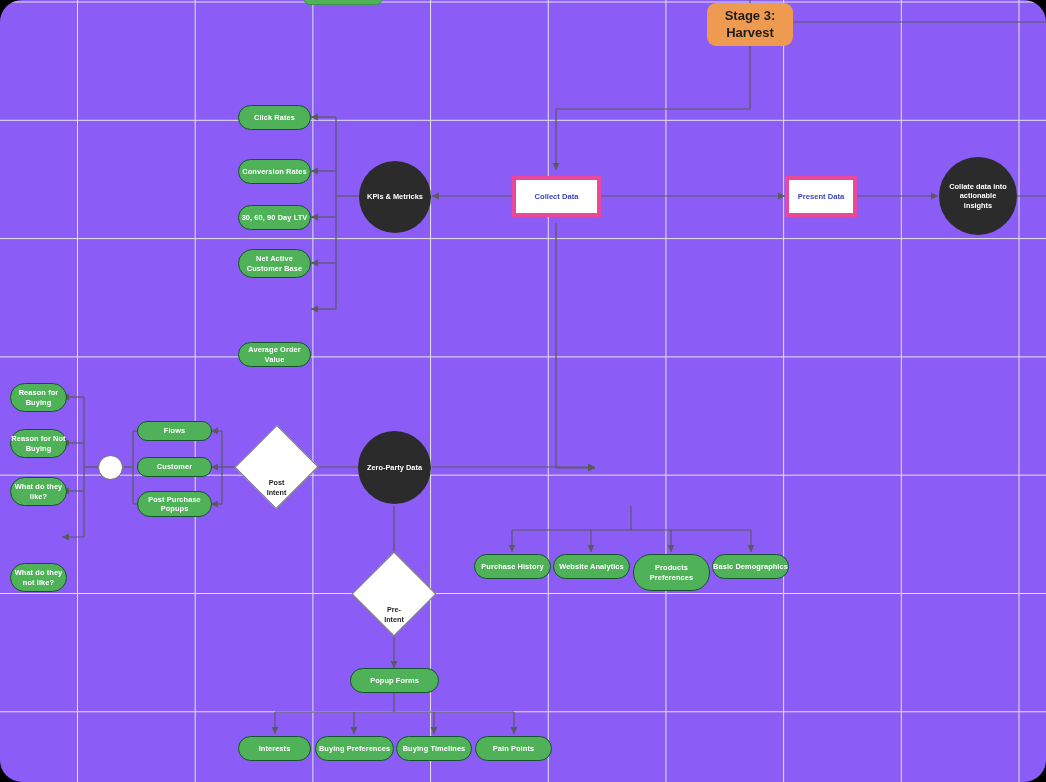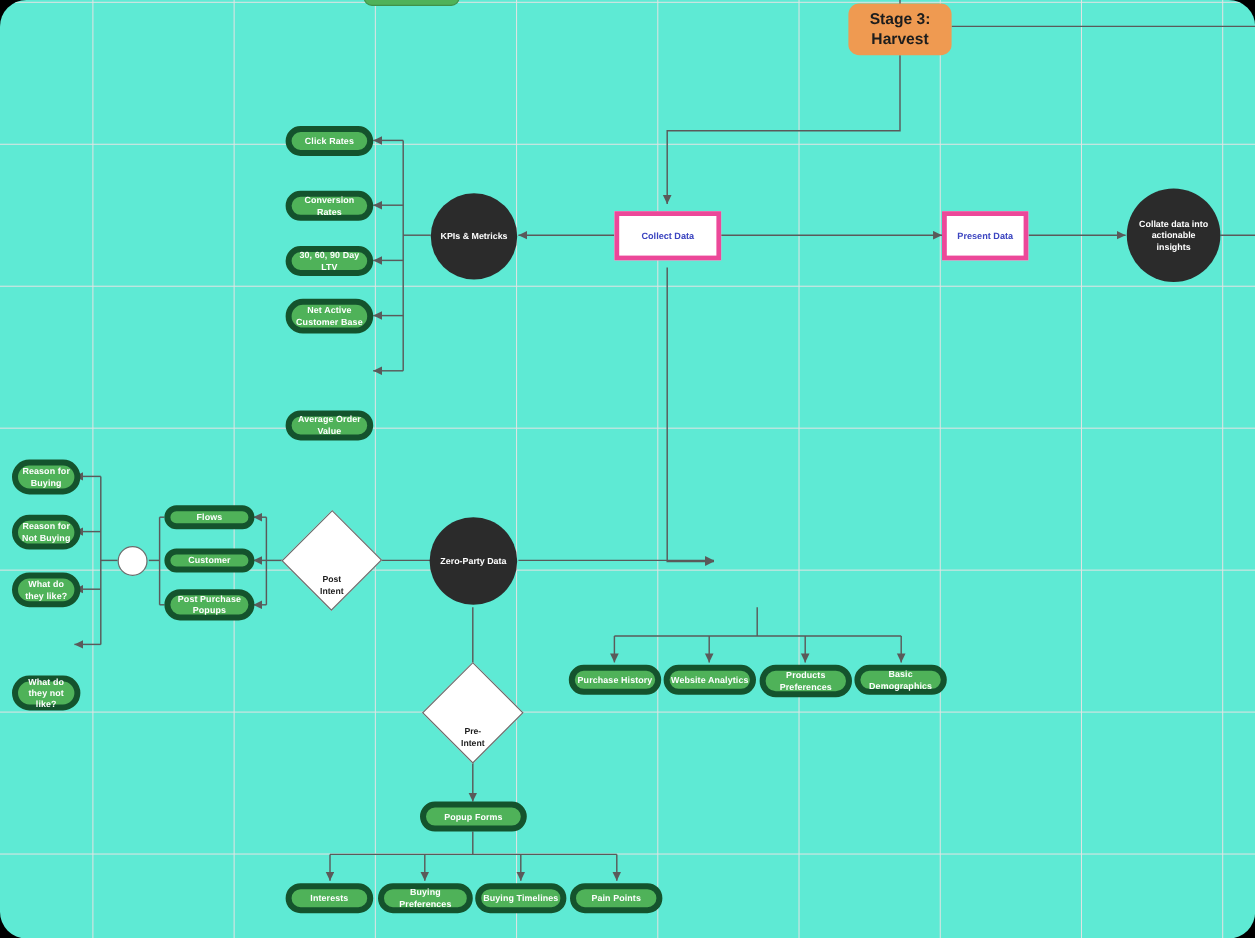--- a/index.html
+++ b/index.html
@@ -1,28 +1,28 @@
 <!DOCTYPE html>
 <html><head>
 <meta charset="utf-8">
 <style>
   html,body{margin:0;padding:0;background:#000;}
   body{width:1046px;height:782px;overflow:hidden;font-family:"Liberation Sans",sans-serif;}
-  #canvas{position:relative;width:1046px;height:782px;background:#5eead4;border-radius:22px;overflow:hidden;}
+  #canvas{position:relative;width:1046px;height:782px;background:#8b5cf6;border-radius:22px;overflow:hidden;}
   #grid{position:absolute;inset:0;
     background-image:
       linear-gradient(to right, #e3e3e3 1px, transparent 1px),
       linear-gradient(to bottom, #e3e3e3 1px, transparent 1px);
     background-size:117.7px 118.3px;
     background-position:77px 1.5px;
   }
   svg#wires{position:absolute;left:0;top:0;width:1046px;height:782px;}
   .node{position:absolute;box-sizing:border-box;display:flex;align-items:center;
         justify-content:center;text-align:center;line-height:1.25;}
-  .green{background:#4fb259;border:5px solid #14532d;border-radius:13px;color:#fff;
+  .green{background:#4fb259;border:1px solid #14532d;border-radius:13px;color:#fff;
          font-size:7.4px;font-weight:bold;letter-spacing:.1px;}
   .green.r18{border-radius:18px;}
   .dark{background:#2b2b2b;border-radius:50%;color:#fff;font-size:7.4px;font-weight:bold;}
   .whitebox{background:#fff;border:4px solid #ec4899;color:#3b44c0;font-size:7.6px;font-weight:bold;}
   .orange{background:#ef9a51;border-radius:9px;color:#1d1d1d;font-size:13px;font-weight:bold;}
   .diamond{width:58px;height:58px;background:#fff;border:1px solid #6b6b6b;
            transform:rotate(45deg);}
   .diamond-wrap{position:absolute;display:flex;align-items:flex-end;justify-content:center;}
   .diamond-label{position:absolute;color:#1d1d1d;font-size:7.2px;font-weight:bold;
                  text-align:center;line-height:1.3;}
@@ -148,21 +148,21 @@
       <span>Post</span><br>
       <span>Intent</span>
     </div>
   </div>
 
   <div class="node dark" style="left:358px;top:431px;width:73px;height:73px;">Zero-Party Data</div>
 
 
   <div class="node green" style="left:474px;top:554px;width:77px;height:25px;">Purchase History</div>
   <div class="node green" style="left:553px;top:554px;width:77px;height:25px;">Website Analytics</div>
-  <div class="node green r18" style="left:633px;top:554px;width:77px;height:27px;">Products Preferences</div>
+  <div class="node green r18" style="left:633px;top:554px;width:77px;height:37px;">Products Preferences</div>
   <div class="node green" style="left:712px;top:554px;width:77px;height:25px;">Basic Demographics</div>
 
   <div class="diamond-wrap" style="left:364px;top:564px;width:60px;height:60px;">
     <div class="diamond"></div>
     <div class="diamond-label">
       <span>Pre-</span><br>
       <span>Intent</span>
     </div>
   </div>
 

